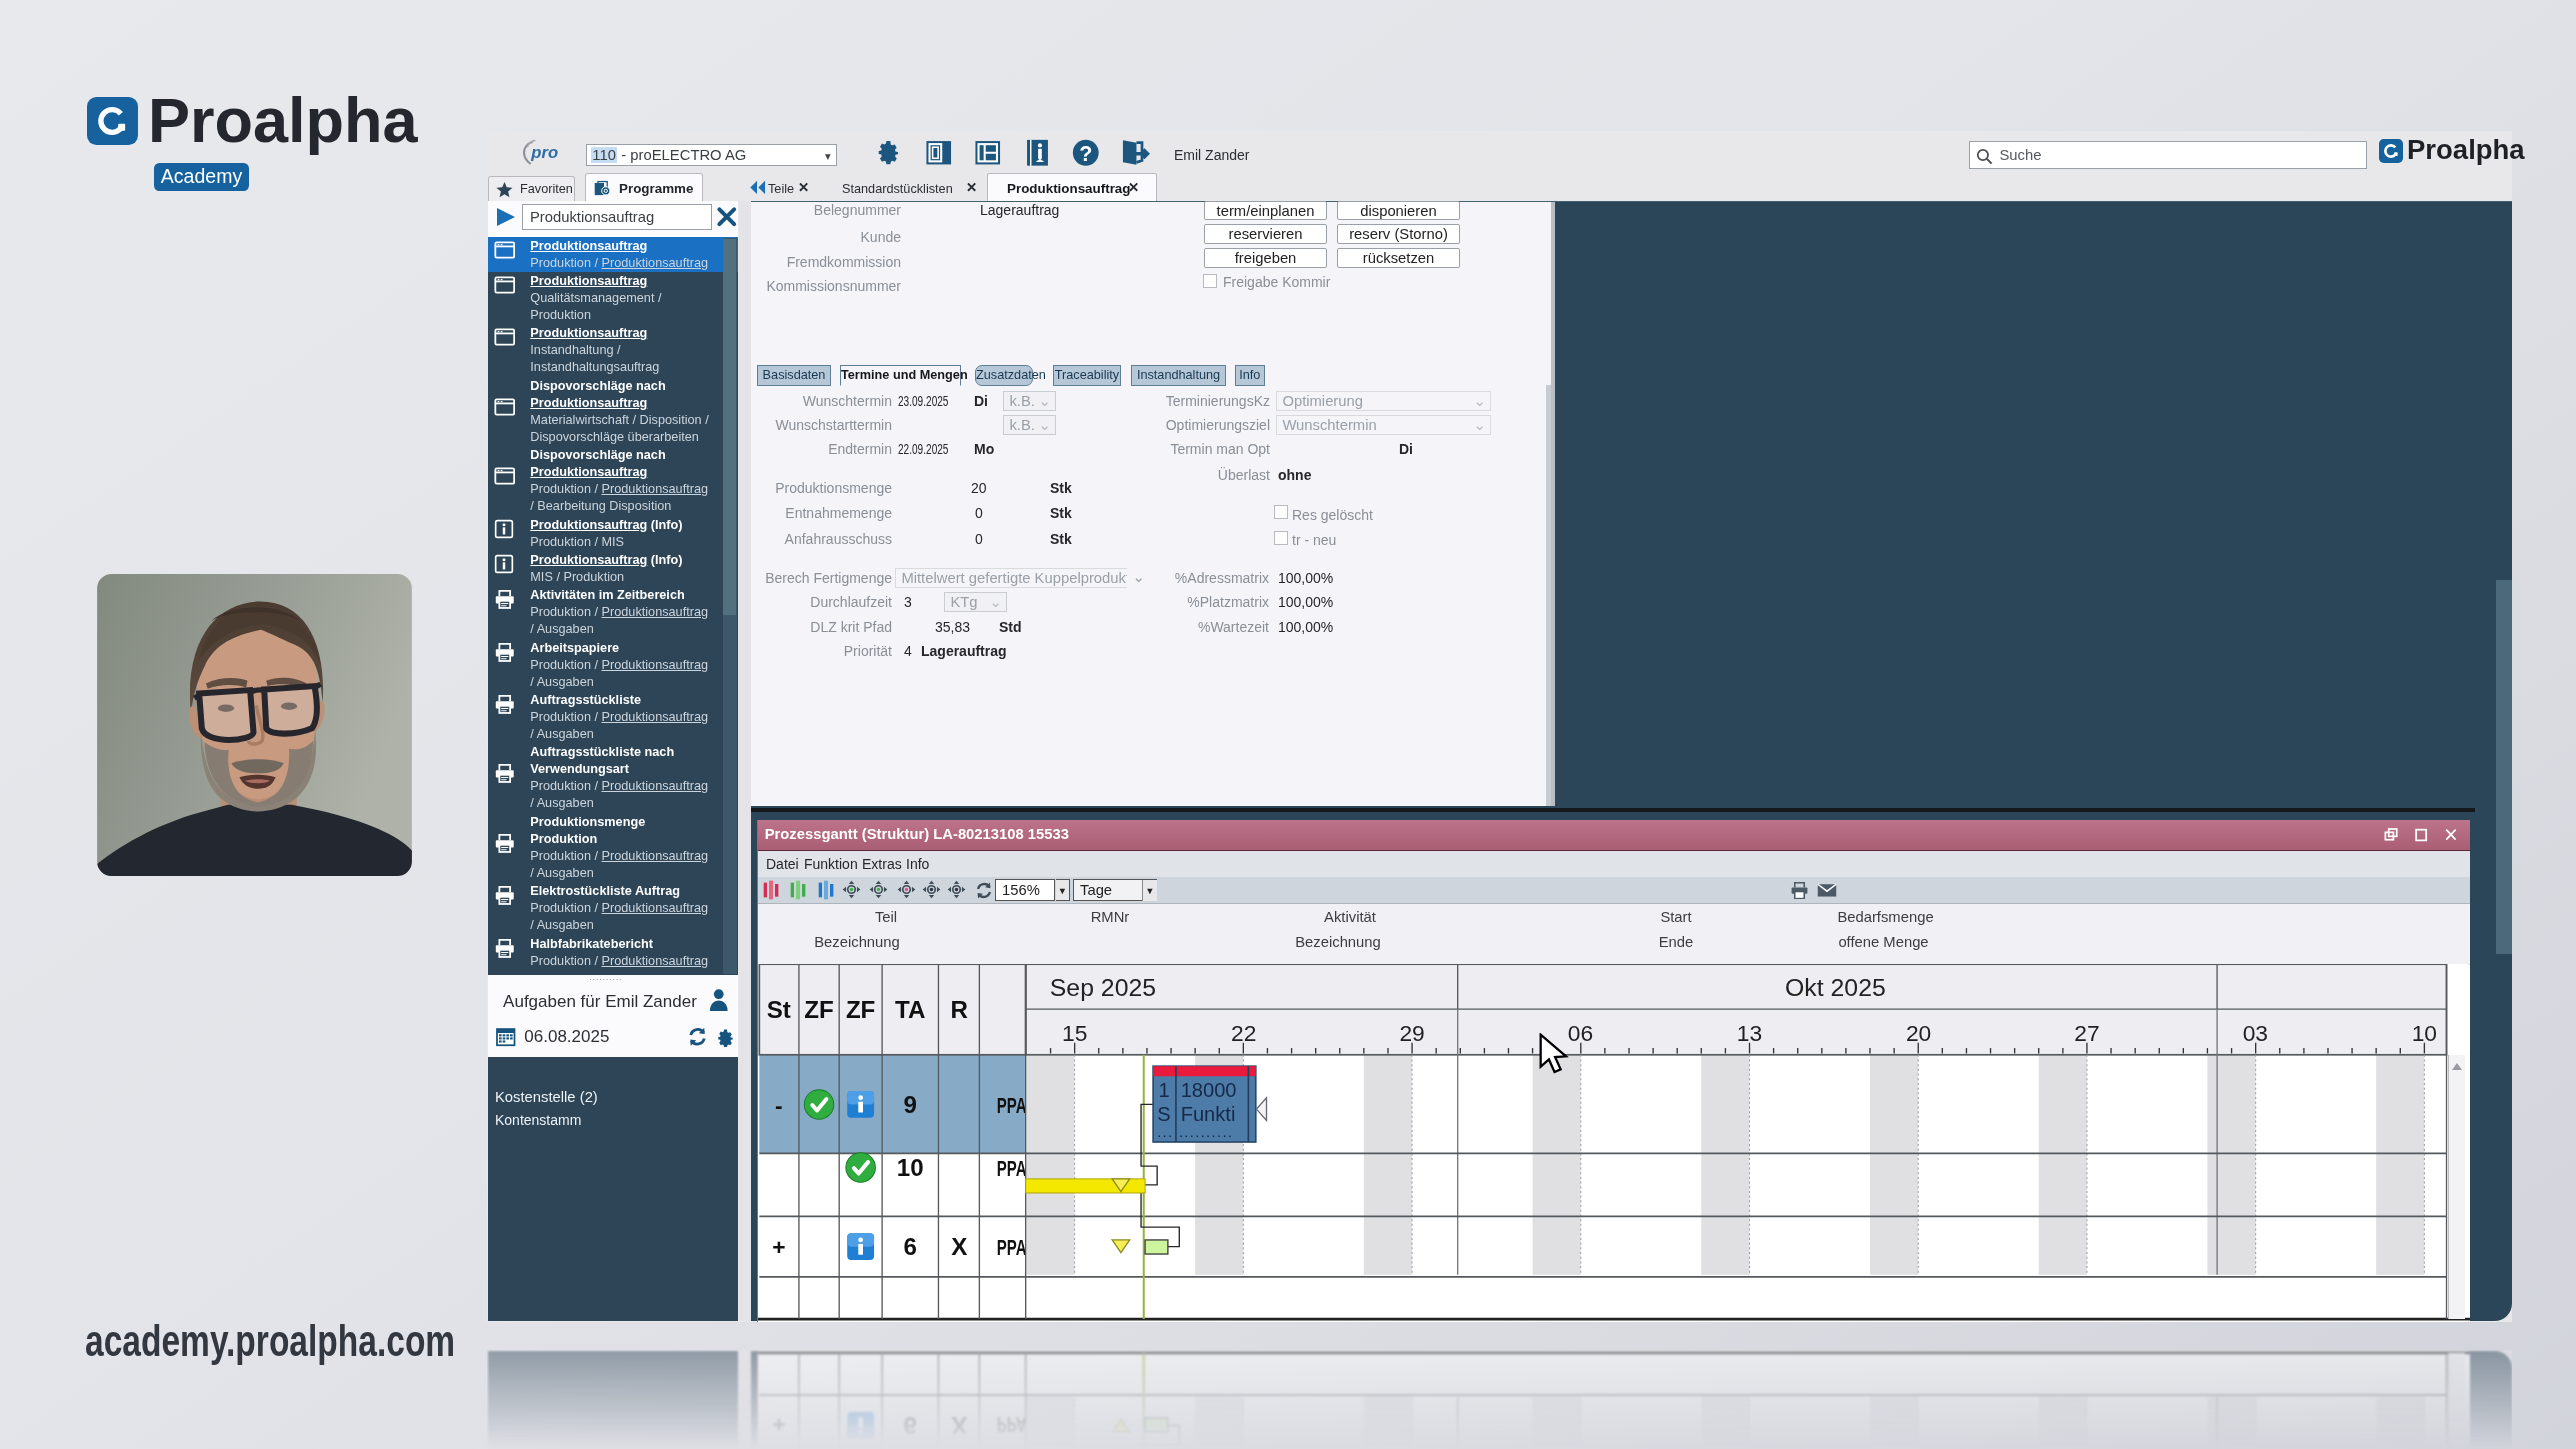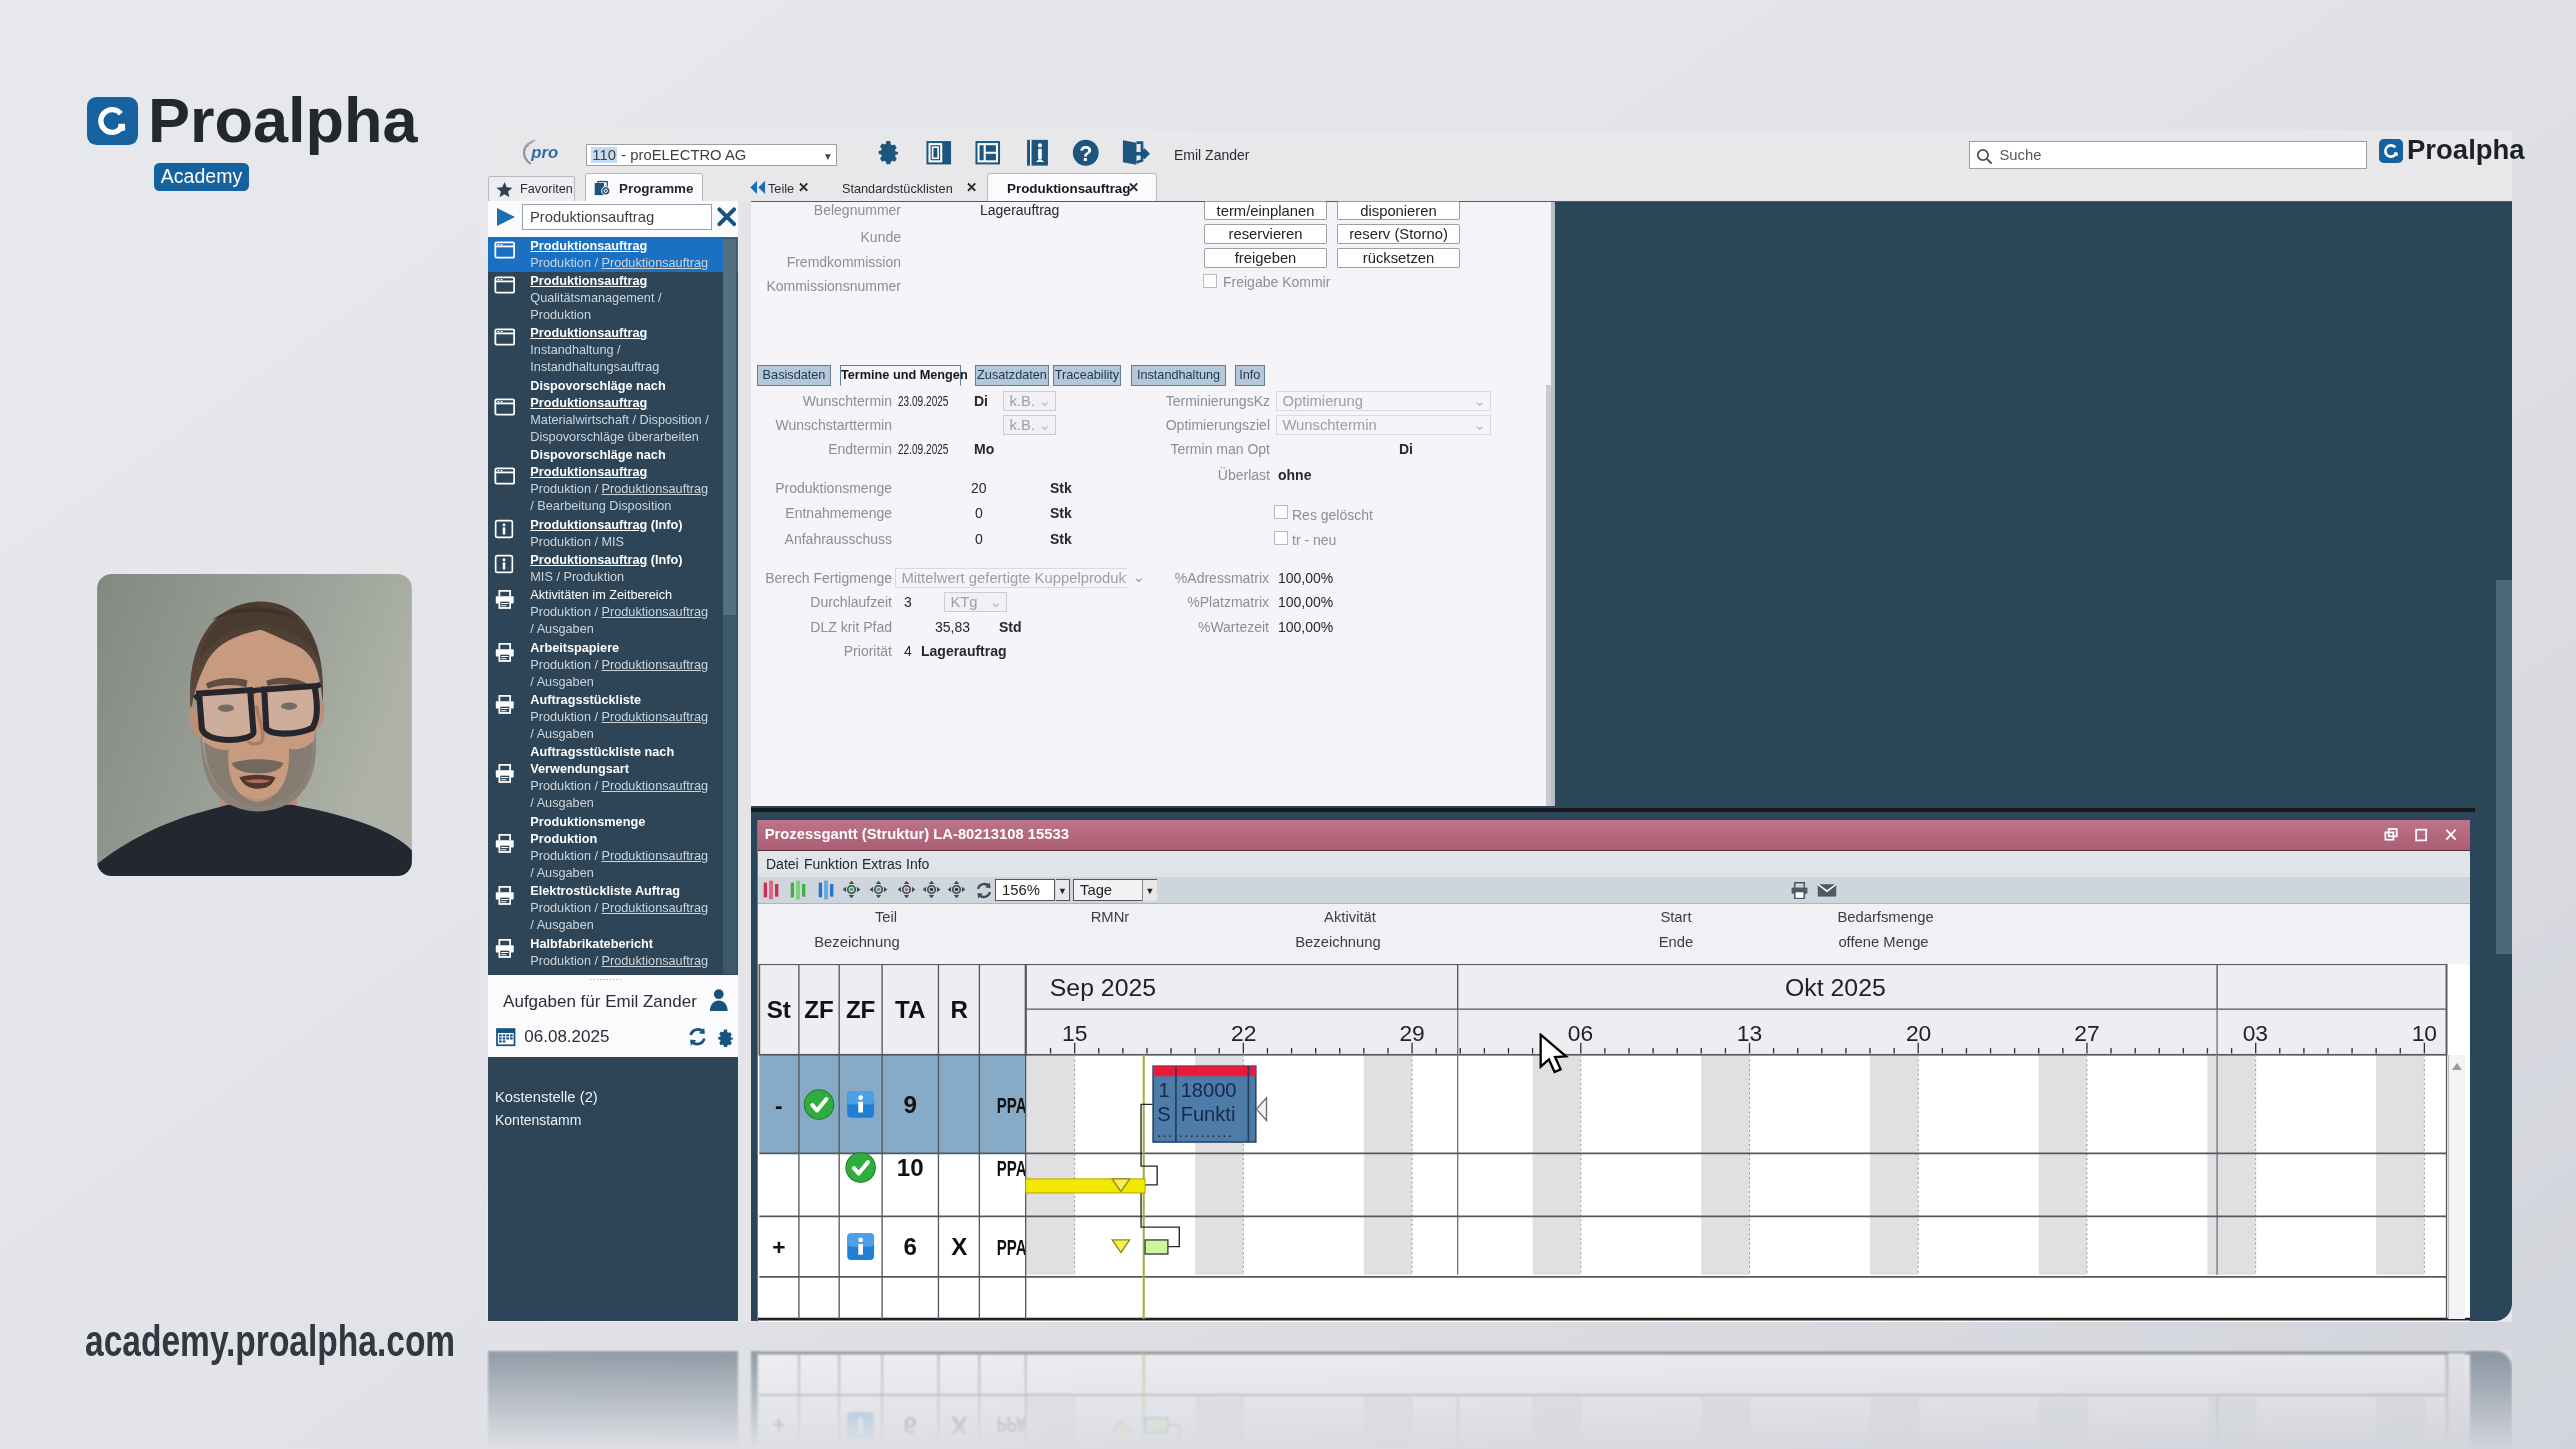--- a/index.html
+++ b/index.html
@@ -251,21 +251,21 @@
           <div><span class="t">Produktionsauftrag</span> <span style="font-weight:bold;color:#fff;">(Info)</span></div>
           <div class="s">MIS / Produktion</div>
         </div>
       <div class="it" style="">
           <svg class="ic" style="top:2.7px" width="21.5" height="20" viewBox="0 0 24 22">
             <path d="M6 8 L6 2 L18 2 L18 8" fill="none" stroke="#fff" stroke-width="2"></path>
             <rect x="2" y="8" width="20" height="8" rx="1" fill="#fff"></rect>
             <rect x="6" y="13" width="12" height="8" fill="#2d4557" stroke="#fff" stroke-width="2"></rect>
             <path d="M8 16 L16 16 M8 18.5 L14 18.5" stroke="#fff" stroke-width="1.3"></path>
           </svg>
-          <div><span style="font-weight:normal;color:#fff;">Aktivitäten im Zeitbereich</span></div>
+          <div><span style="font-weight:bold;color:#fff;">Aktivitäten im Zeitbereich</span></div>
           <div class="s">Produktion / <u>Produktionsauftrag</u></div>
           <div class="s">/ Ausgaben</div>
         </div>
       <div class="it" style="">
           <svg class="ic" style="top:2.7px" width="21.5" height="20" viewBox="0 0 24 22">
             <path d="M6 8 L6 2 L18 2 L18 8" fill="none" stroke="#fff" stroke-width="2"></path>
             <rect x="2" y="8" width="20" height="8" rx="1" fill="#fff"></rect>
             <rect x="6" y="13" width="12" height="8" fill="#2d4557" stroke="#fff" stroke-width="2"></rect>
             <path d="M8 16 L16 16 M8 18.5 L14 18.5" stroke="#fff" stroke-width="1.3"></path>
           </svg>
@@ -385,21 +385,21 @@
       <div class="gbtn" style="left:586px;top:-1.3px;width:123px;">disponieren</div>
       <div class="gbtn" style="left:453px;top:22px;width:123px;">reservieren</div>
       <div class="gbtn" style="left:586px;top:22px;width:123px;">reserv (Storno)</div>
       <div class="gbtn" style="left:453px;top:46px;width:123px;">freigeben</div>
       <div class="gbtn" style="left:586px;top:46px;width:123px;">rücksetzen</div>
       <div class="cb" style="left:452px;top:72px;"></div>
       <div class="glab" style="left:472px;top:72px;text-align:left;">Freigabe Kommir</div>
       <div class="abs" style="left:0;top:163px;width:804px;height:21px;">
         <div class="ftab" style="left:6px;width:74px;">Basisdaten</div>
         <div class="ftab" style="left:89px;width:121px;background:#f4f4f9;border-bottom:0.7px solid #f4f4f9;font-weight:bold;color:#16181d;">Termine und Mengen</div>
-        <div class="ftab" style="left:224px;width:74px;">Zusatzdaten</div>
+        <div class="ftab" style="left:224px;width:58px;border-radius:7px;">Zusatzdaten</div>
         <div class="ftab" style="left:302px;width:68px;">Traceability</div>
         <div class="ftab" style="left:380px;width:95px;">Instandhaltung</div>
         <div class="ftab" style="left:484px;width:29.5px;">Info</div>
       </div>
 
       <div class="glab" style="left:0;top:191px;width:141px;">Wunschtermin</div>
       <div class="gval" style="left:147px;top:191px;transform:scaleX(0.72);transform-origin:0 0;">23.09.2025</div>
       <div class="gval" style="left:223px;top:191px;font-weight:bold;">Di</div>
       <div class="ddis" style="left:252px;top:189px;width:53px;">k.B.<span style="position:absolute;right:4px;color:#b8bcc2;">⌄</span></div>
       <div class="glab" style="left:0;top:215px;width:141px;">Wunschstarttermin</div>

